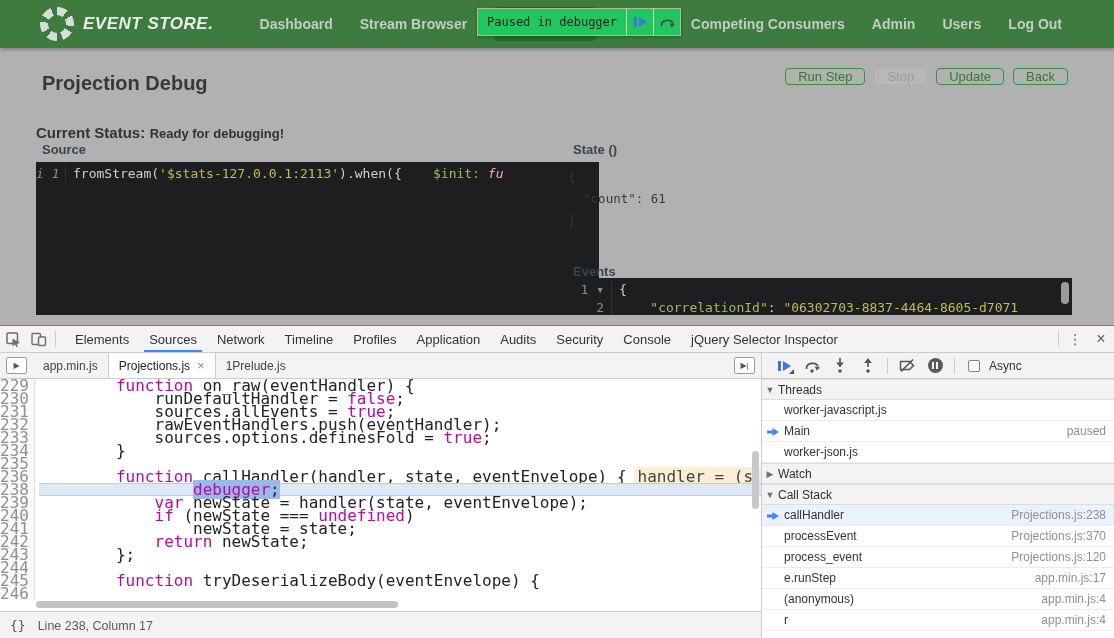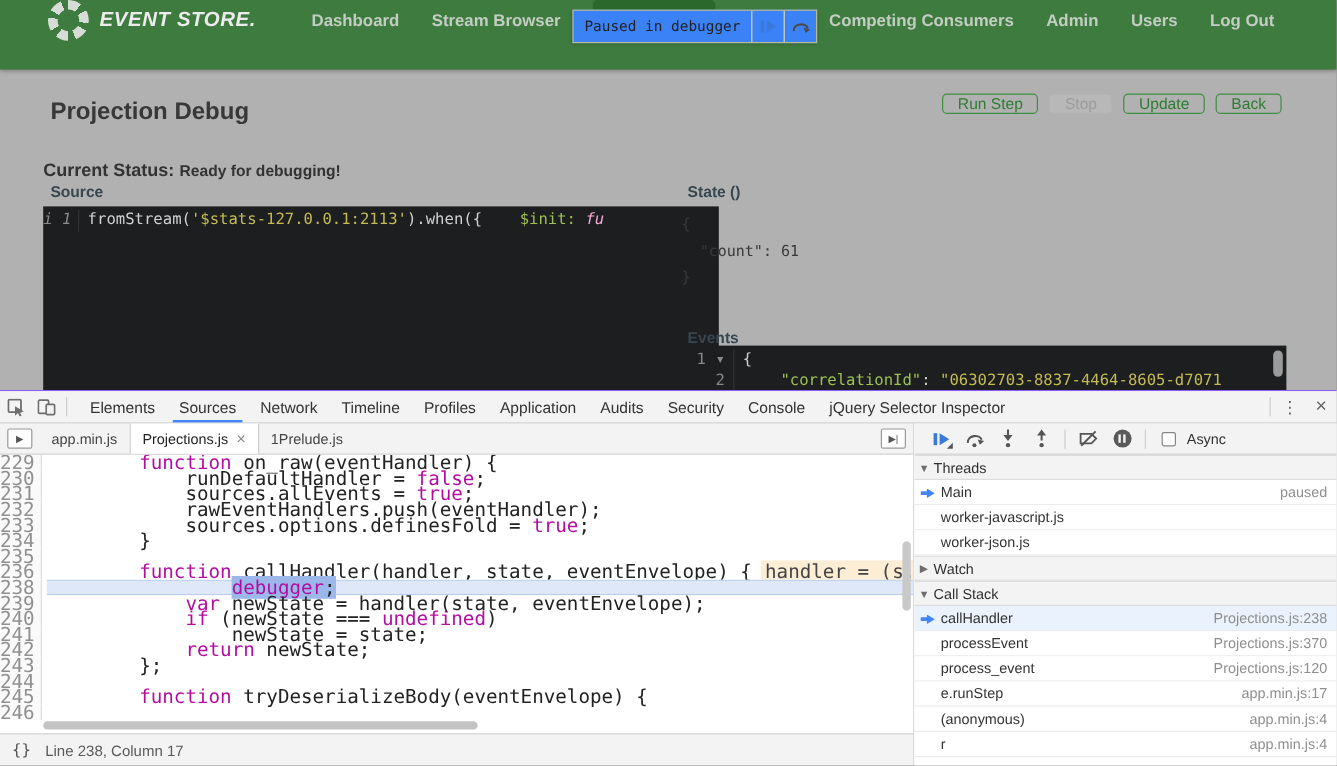--- a/index.html
+++ b/index.html
@@ -1,30 +1,30 @@
 <!DOCTYPE html>
 <html><head>
 <meta charset="utf-8">
 <style>
   * { margin:0; padding:0; box-sizing:border-box; }
   body { font-family:"Liberation Sans", sans-serif; background:#888; }
   .screen { position:relative; width:1114px; height:638px; overflow:hidden; background:#b1b1b1; }
 
   
-  .navbar { position:relative; height:58px; background:#3e7b3e; display:flex; align-items:flex-start; box-shadow:0 2px 3px rgba(0,0,0,.25); }
+  .navbar { position:relative; height:48px; background:#3e7b3e; display:flex; align-items:center; box-shadow:0 2px 3px rgba(0,0,0,.25); }
   .brand { display:flex; align-items:center; gap:9px; margin-left:40px; cursor:pointer; }
   .logo-ring { width:34px; height:34px; border-radius:50%; background:repeating-conic-gradient(#d8dcd8 0 38deg, #3e7b3e 38deg 60deg); position:relative; }
   .logo-ring::after { content:""; position:absolute; left:8px; top:8px; width:18px; height:18px; border-radius:50%; background:#3e7b3e; }
   .brand-text { color:#ececec; font-weight:bold; font-style:italic; font-size:17px; letter-spacing:.5px; }
   .nav-items { margin-left:auto; margin-right:52px; display:flex; align-items:center; gap:27px; }
   .nav-item { color:#c3cdc3; font-size:14px; font-weight:bold; cursor:pointer; white-space:nowrap; }
   .nav-item.active { background:#2b682b; color:#e9f0e9; padding:9px 13px; border-radius:4px; }
 
   
-  .paused-tooltip { position:absolute; left:477px; top:8px; height:28px; background:#3b82f6; border:1px solid #b9b98e; box-shadow:0 1px 3px rgba(0,0,0,.3); display:flex; align-items:stretch; z-index:30; }
+  .paused-tooltip { position:absolute; left:477px; top:8px; height:28px; background:#22c55e; border:1px solid #b9b98e; box-shadow:0 1px 3px rgba(0,0,0,.3); display:flex; align-items:stretch; z-index:30; }
   .pt-label { font-family:"DejaVu Sans Mono", monospace; font-size:12px; color:#222; display:flex; align-items:center; padding:0 9px; }
   .pt-btn { width:27px; display:flex; align-items:center; justify-content:center; border-left:1px solid #d9d6a6; cursor:pointer; }
   .resume-glyph { position:relative; display:inline-block; width:13px; height:12px; }
   .resume-glyph i { position:absolute; left:0; top:1px; width:3px; height:10px; background:#3879d9; }
   .resume-glyph b { position:absolute; left:5px; top:1px; width:0; height:0; border-left:8px solid #3879d9; border-top:5px solid transparent; border-bottom:5px solid transparent; }
 
   
   .page { position:relative; height:267px; }
   .page-title { position:absolute; left:42px; top:24px; font-size:20px; font-weight:bold; color:#383838; }
   .page-actions { position:absolute; right:46px; top:20px; display:flex; gap:9px; }
@@ -311,26 +311,26 @@
           <span class="dt-sep"></span>
           <span class="async-box"></span>
           <span class="async-label">Async</span>
         </div>
 
         <div class="sb-header">
           <span class="sb-tri">▼</span>
           <span class="sb-title">Threads</span>
         </div>
         <div class="sb-row">
+          <span class="sb-name">worker-javascript.js</span>
+        </div>
+        <div class="sb-row">
           <span class="exec-arrow"></span>
           <span class="sb-name">Main</span>
           <span class="sb-right">paused</span>
-        </div>
-        <div class="sb-row">
-          <span class="sb-name">worker-javascript.js</span>
         </div>
         <div class="sb-row">
           <span class="sb-name">worker-json.js</span>
         </div>
 
         <div class="sb-header">
           <span class="sb-tri">▶</span>
           <span class="sb-title">Watch</span>
         </div>
 

